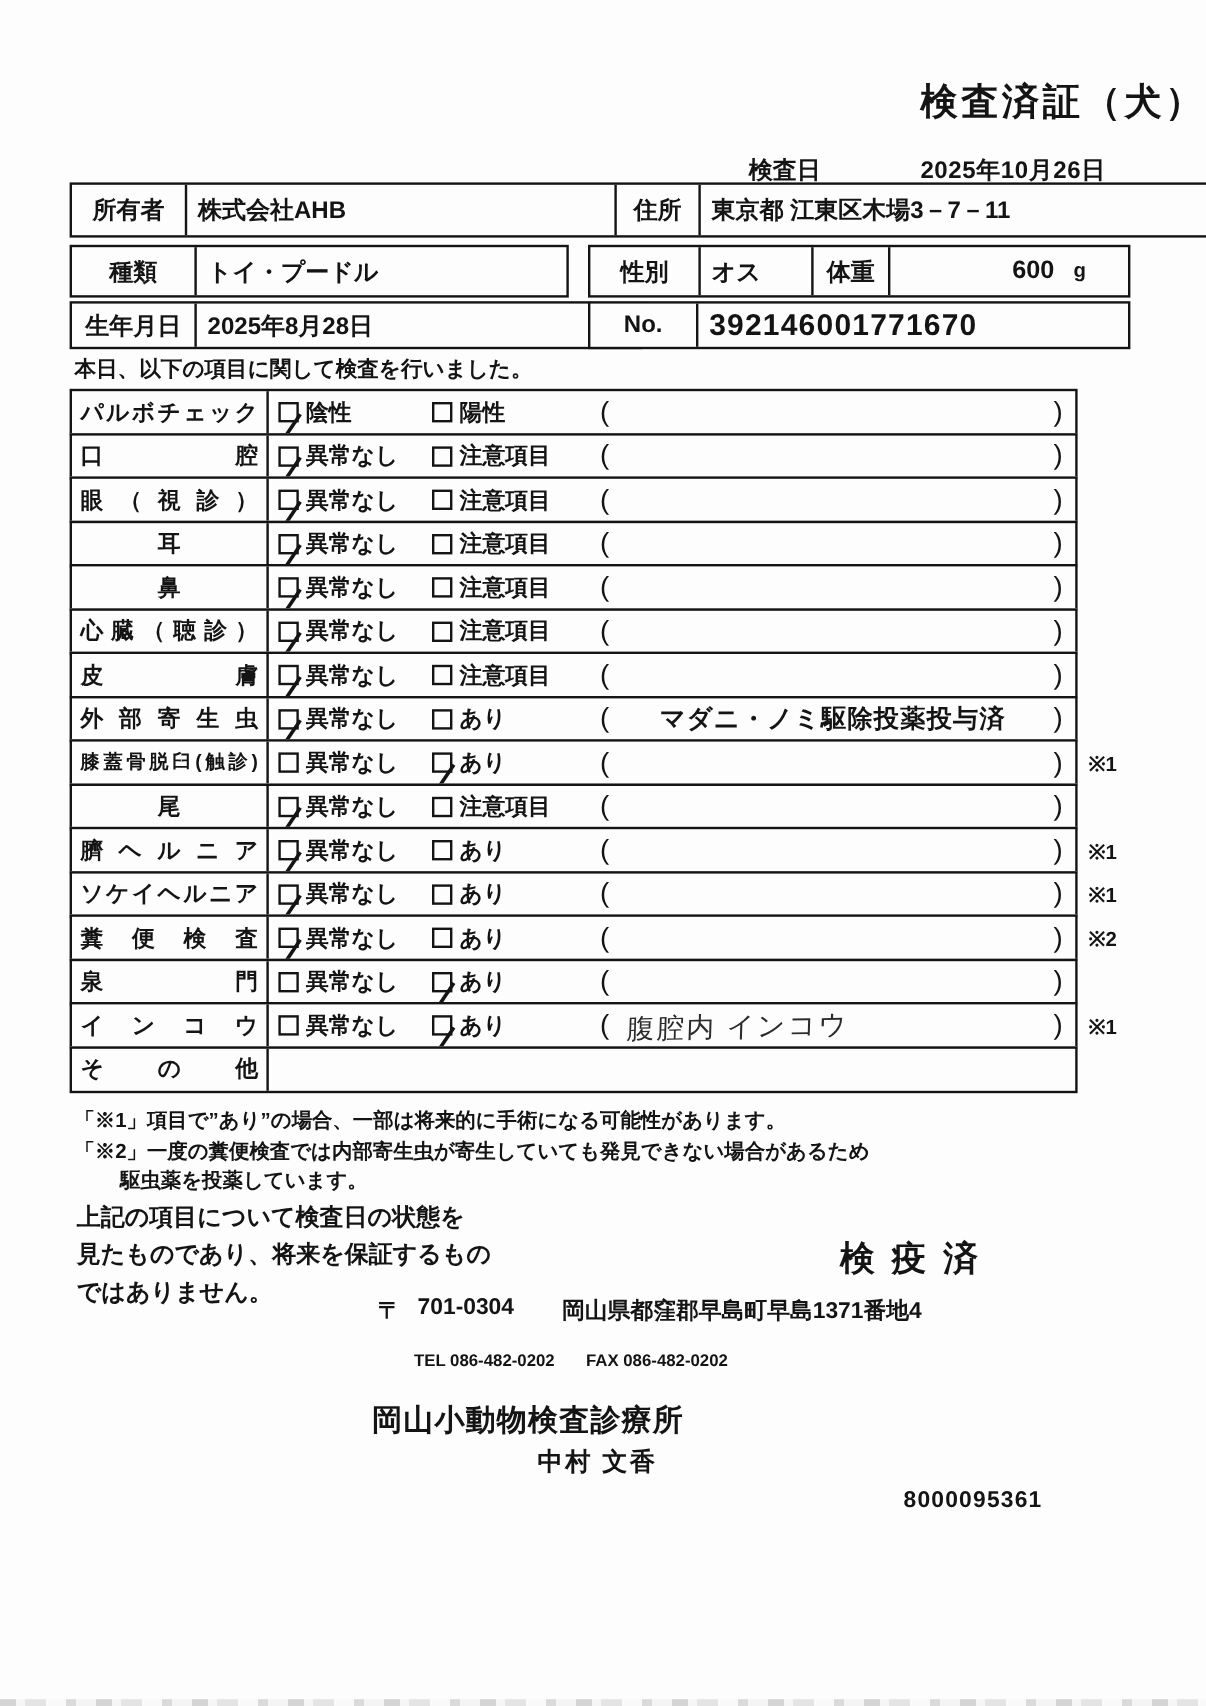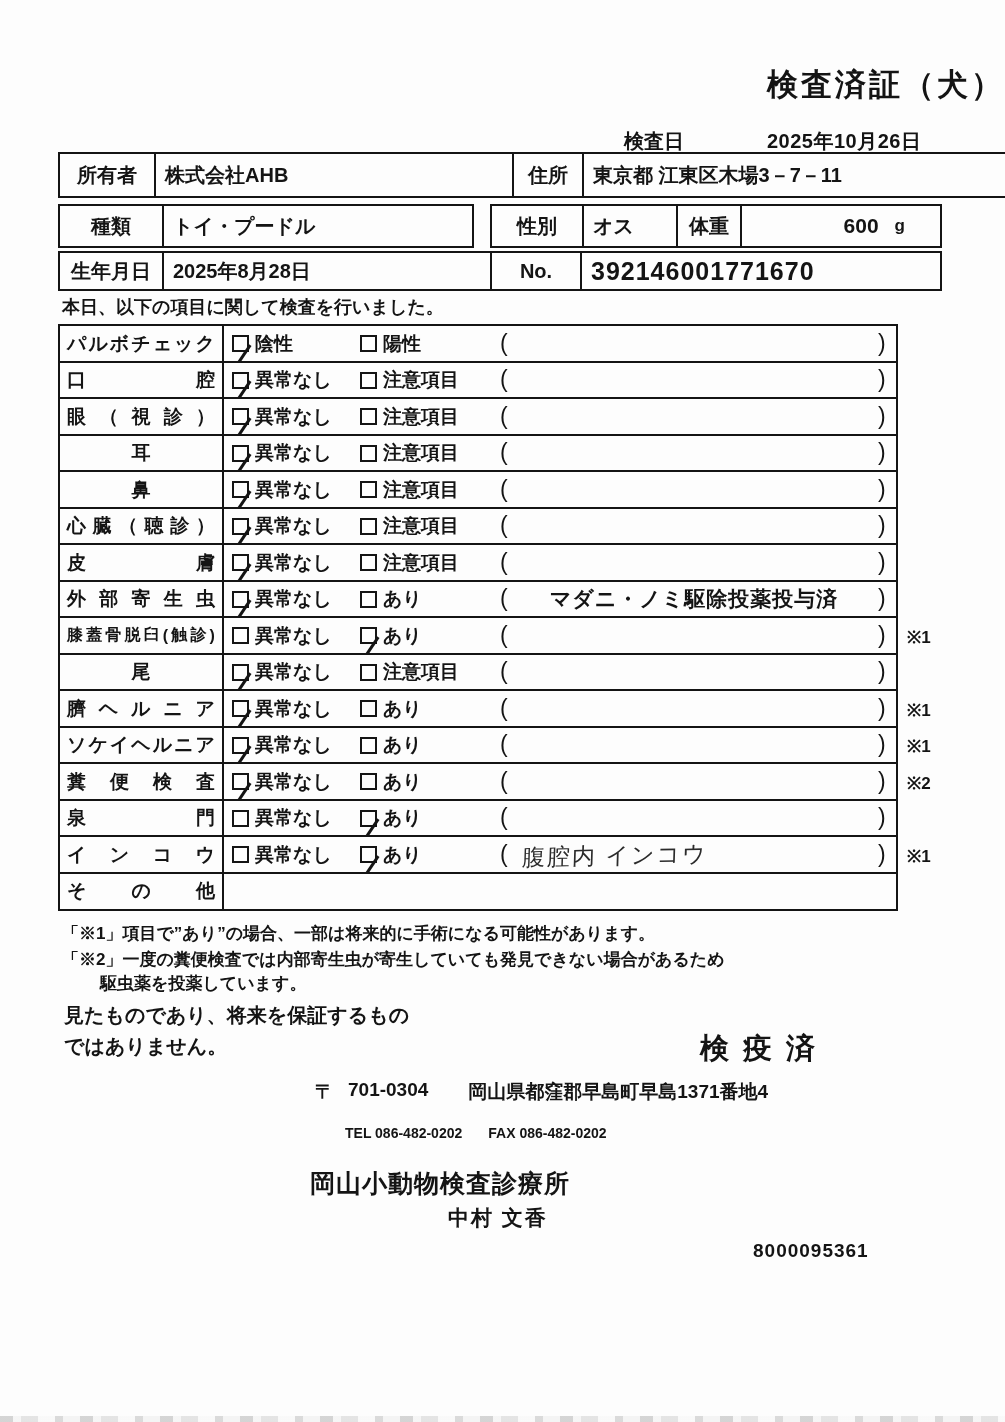--- a/index.html
+++ b/index.html
@@ -384,20 +384,21 @@
           <span>他</span>
         </div>
       </div>
     </div>
 
   <div class="abs note-line" style="top:922px; left:62px;">「※1」項目で”あり”の場合、一部は将来的に手術になる可能性があります。</div>
   <div class="abs note-line" style="top:948px; left:62px;">「※2」一度の糞便検査では内部寄生虫が寄生していても発見できない場合があるため</div>
   <div class="abs note-line" style="top:972px; left:100px;">駆虫薬を投薬しています。</div>
 
   <div class="abs closing">
+    <div>上記の項目について検査日の状態を</div>
     <div>見たものであり、将来を保証するもの</div>
     <div>ではありません。</div>
   </div>
 
   <div class="abs stamp">検疫済</div>
 
   <div class="abs postal">
     <span>〒</span>
     <span>701-0304</span>
     <span class="addr">岡山県都窪郡早島町早島1371番地4</span>

